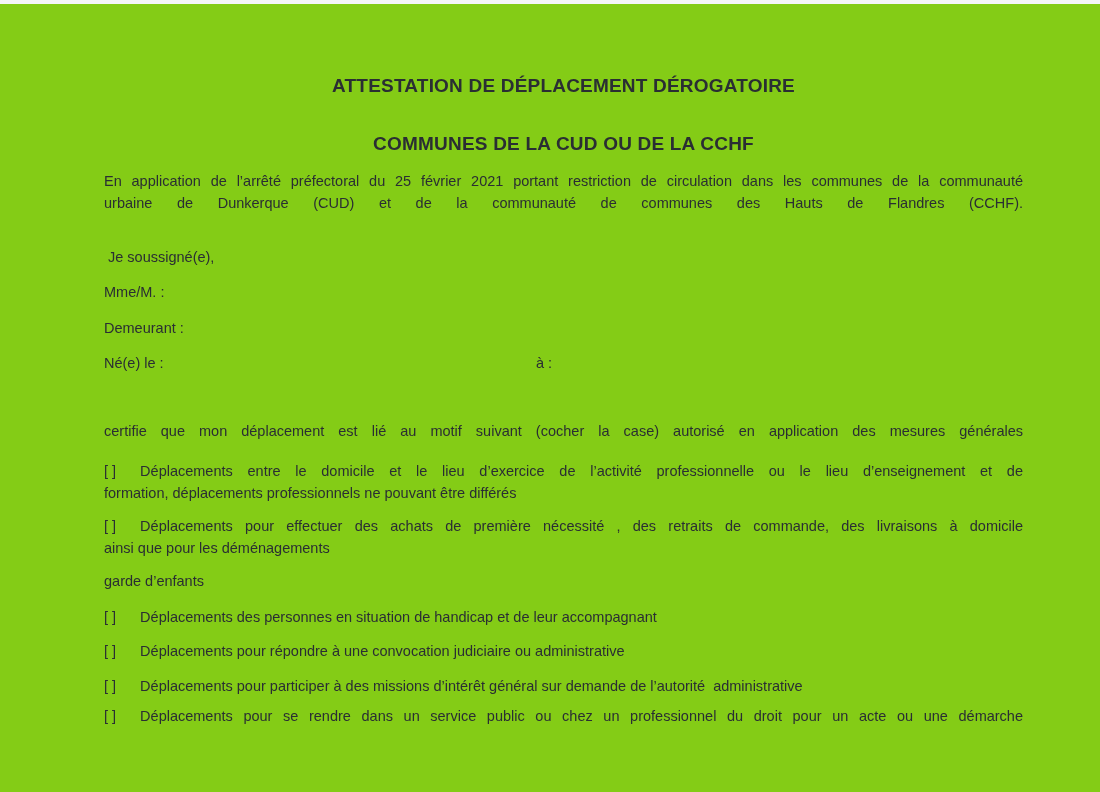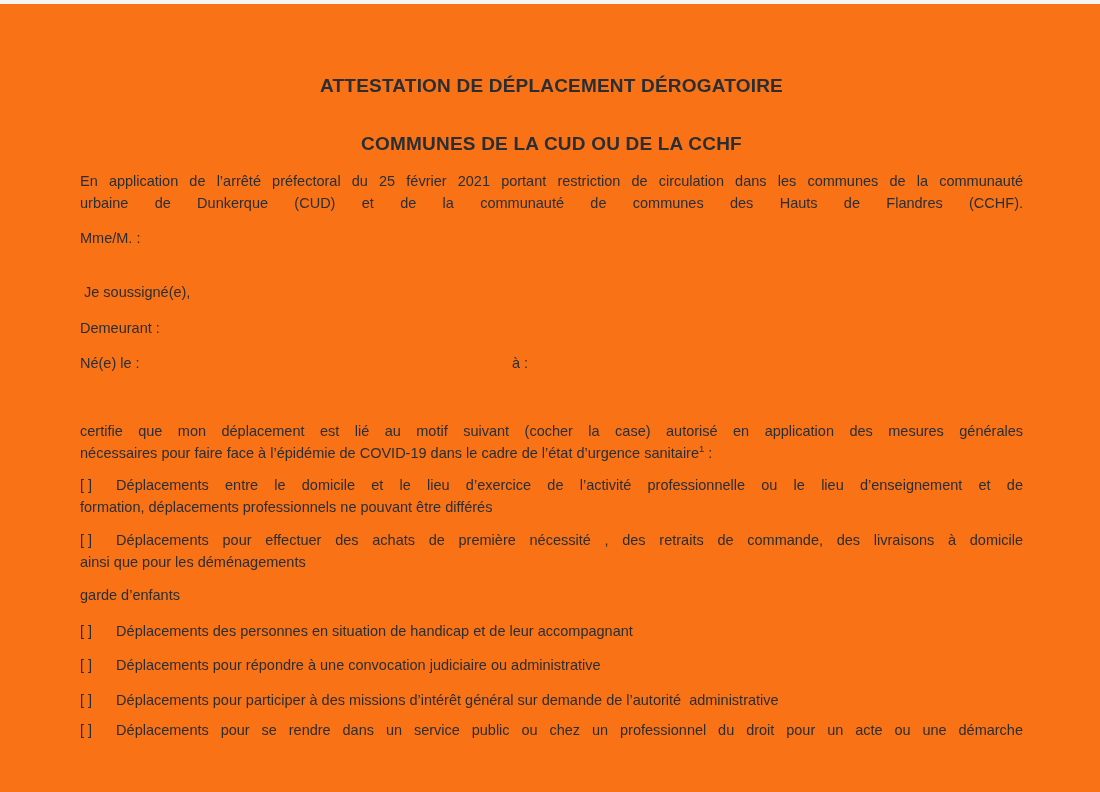--- a/index.html
+++ b/index.html
@@ -16,22 +16,22 @@
   }
   .top-strip {
     width: 100%;
     height: 4px;
     background: #f5f5f6;
   }
   .page {
     box-sizing: border-box;
     width: 1100px;
     height: 788px;
-    padding: 72px 77px 0 80px;
-    background: #f97316;
+    padding: 72px 77px 0 104px;
+    background: #84cc16;
     overflow: hidden;
   }
   .title1, .title2 {
     margin: 0;
     text-align: center;
     font-size: 19px;
     line-height: 20px;
     font-weight: bold;
     letter-spacing: 0.2px;
   }
@@ -52,21 +52,21 @@
   .f-ne    { margin-top: 13px; position: relative; }
   .f-ne .at { position: absolute; left: 432px; top: 0; }
   .f-dem   { margin-top: 14px; }
   .certify { margin-top: 46px; }
   .certify sup {
     font-size: 9.5px;
     vertical-align: super;
     line-height: 0;
   }
   .item { }
-  .m0 { margin-top: 10px; }
+  .m0 { margin-top: 18px; }
   .m1 { margin-top: 11px; }
   .m2 { margin-top: 12px; }
   .m3 { margin-top: 11px; }
   .m4 { margin-top: 14px; }
   .m5 { margin-top: 12px; }
   .m6 { margin-top: 13px; }
   .m7 { margin-top: 8px; }
   .cb {
     display: inline-block;
     white-space: pre;
@@ -84,31 +84,30 @@
 <div class="page">
 
   <div class="title1">ATTESTATION DE DÉPLACEMENT DÉROGATOIRE</div>
   <div class="title2">COMMUNES DE LA CUD OU DE LA CCHF</div>
 
   <div class="intro">
     <div class="line stretch">En application de l’arrêté préfectoral du 25 février 2021 portant restriction de circulation dans les communes de la communauté</div>
     <div class="line stretch">urbaine de Dunkerque (CUD) et de la communauté de communes des Hauts de Flandres (CCHF).</div>
   </div>
 
+  <div class="line f-sous">Je soussigné(e),</div>
   <div class="line f-mme">Mme/M. :</div>
-  <div class="line f-sous">Je soussigné(e),</div>
   <div class="line f-dem">Demeurant :</div>
   <div class="line f-ne">
     <span>Né(e) le :</span>
     <span class="at">à :</span>
   </div>
 
   <div class="certify">
     <div class="line stretch">certifie que mon déplacement est lié au motif suivant (cocher la case) autorisé en application des mesures générales</div>
-    <div class="line"><span>nécessaires pour faire face à l’épidémie de COVID-19 dans le cadre de l’état d’urgence sanitaire</span><sup>1</sup><span> :</span></div>
   </div>
 
   <div class="item m0">
     <div class="line stretch"><span class="cb">[ ]</span><span class="cbgap"></span><span>Déplacements entre le domicile et le lieu d’exercice de l’activité professionnelle ou le lieu d’enseignement et de</span></div>
     <div class="line">formation, déplacements professionnels ne pouvant être différés</div>
   </div>
 
   <div class="item m1">
     <div class="line stretch"><span class="cb">[ ]</span><span class="cbgap"></span><span>Déplacements pour effectuer des achats de première nécessité , des retraits de commande, des livraisons à domicile</span></div>
     <div class="line">ainsi que pour les déménagements</div>

